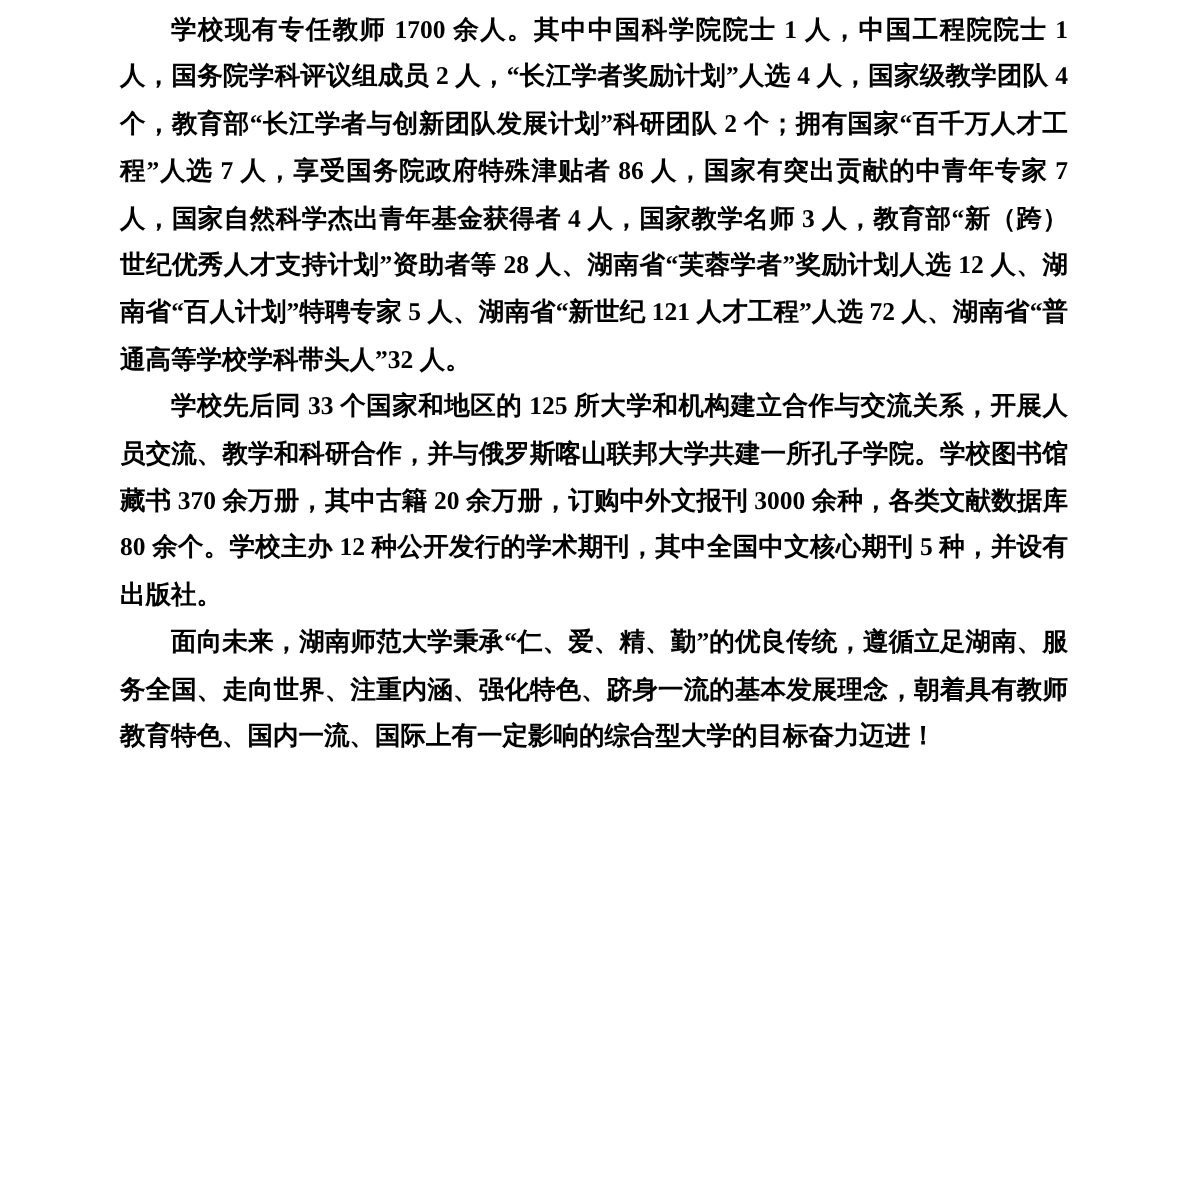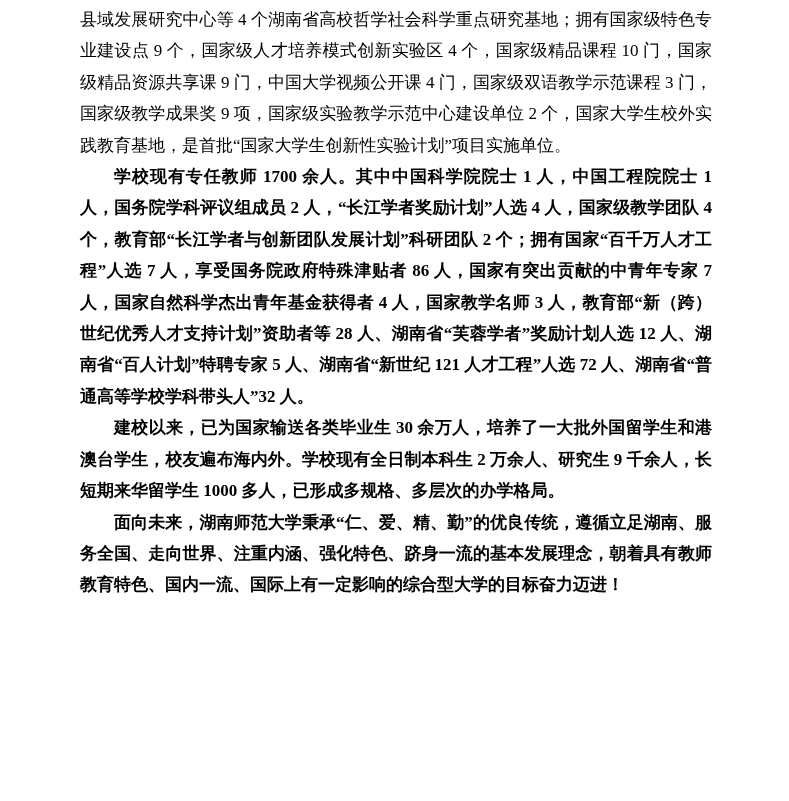--- a/index.html
+++ b/index.html
@@ -31,17 +31,16 @@
   }
   .page p.indented {
     text-indent: 2em;
     font-weight: bold;
   }
 </style>
 </head>
 <body>
 
 <div class="page">
-  <p class="para">县域发展研究中心等 4 个湖南省高校哲学社会科学重点研究基地；拥有国家级特色专业建设点 9 个，国家级人才培养模式创新实验区 4 个，国家级精品课程 10 门，国家级精品资源共享课 9 门，中国大学视频公开课 4 门，国家级双语教学示范课程 3 门，国家级教学成果奖 9 项，国家级实验教学示范中心建设单位 2 个，国家大学生校外实践教育基地，是首批“国家大学生创新性实验计划”项目实施单位。</p>
   <p class="para indented">学校现有专任教师 1700 余人。其中中国科学院院士 1 人，中国工程院院士 1 人，国务院学科评议组成员 2 人，“长江学者奖励计划”人选 4 人，国家级教学团队 4 个，教育部“长江学者与创新团队发展计划”科研团队 2 个；拥有国家“百千万人才工程”人选 7 人，享受国务院政府特殊津贴者 86 人，国家有突出贡献的中青年专家 7 人，国家自然科学杰出青年基金获得者 4 人，国家教学名师 3 人，教育部“新（跨）世纪优秀人才支持计划”资助者等 28 人、湖南省“芙蓉学者”奖励计划人选 12 人、湖南省“百人计划”特聘专家 5 人、湖南省“新世纪 121 人才工程”人选 72 人、湖南省“普通高等学校学科带头人”32 人。</p>
-  <p class="para indented">建校以来，已为国家输送各类毕业生 30 余万人，培养了一大批外国留学生和港澳台学生，校友遍布海内外。学校现有全日制本科生 2 万余人、研究生 9 千余人，长短期来华留学生 1000 多人，已形成多规格、多层次的办学格局。</p>
+  <p class="para indented">学校先后同 33 个国家和地区的 125 所大学和机构建立合作与交流关系，开展人员交流、教学和科研合作，并与俄罗斯喀山联邦大学共建一所孔子学院。学校图书馆藏书 370 余万册，其中古籍 20 余万册，订购中外文报刊 3000 余种，各类文献数据库 80 余个。学校主办 12 种公开发行的学术期刊，其中全国中文核心期刊 5 种，并设有出版社。</p>
   <p class="para indented">面向未来，湖南师范大学秉承“仁、爱、精、勤”的优良传统，遵循立足湖南、服务全国、走向世界、注重内涵、强化特色、跻身一流的基本发展理念，朝着具有教师教育特色、国内一流、国际上有一定影响的综合型大学的目标奋力迈进！</p>
 </div>
 
 </body></html>

